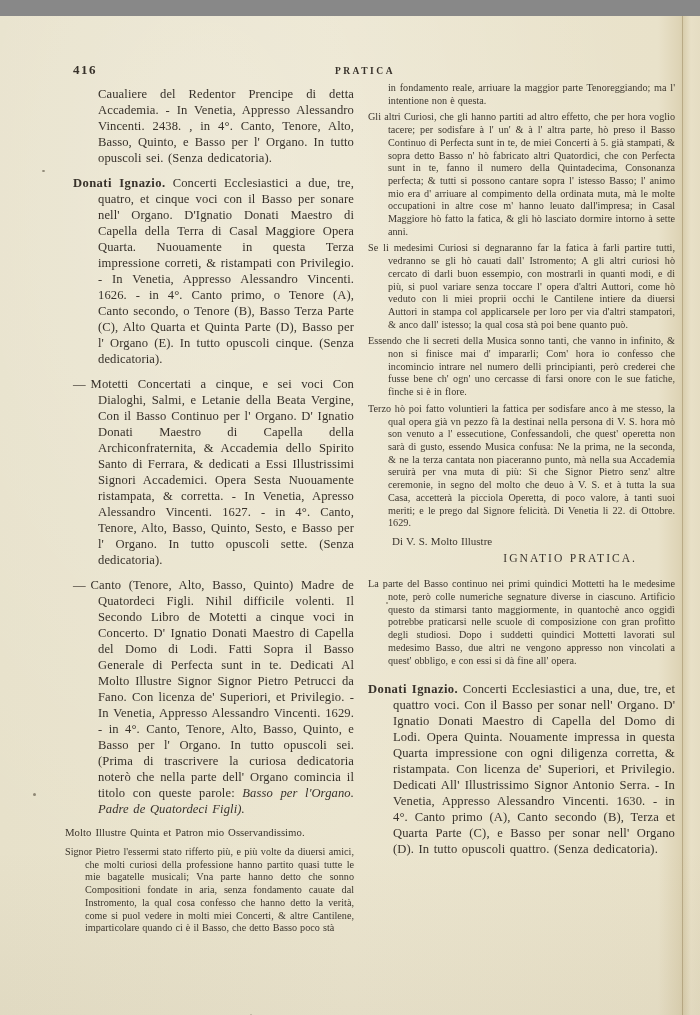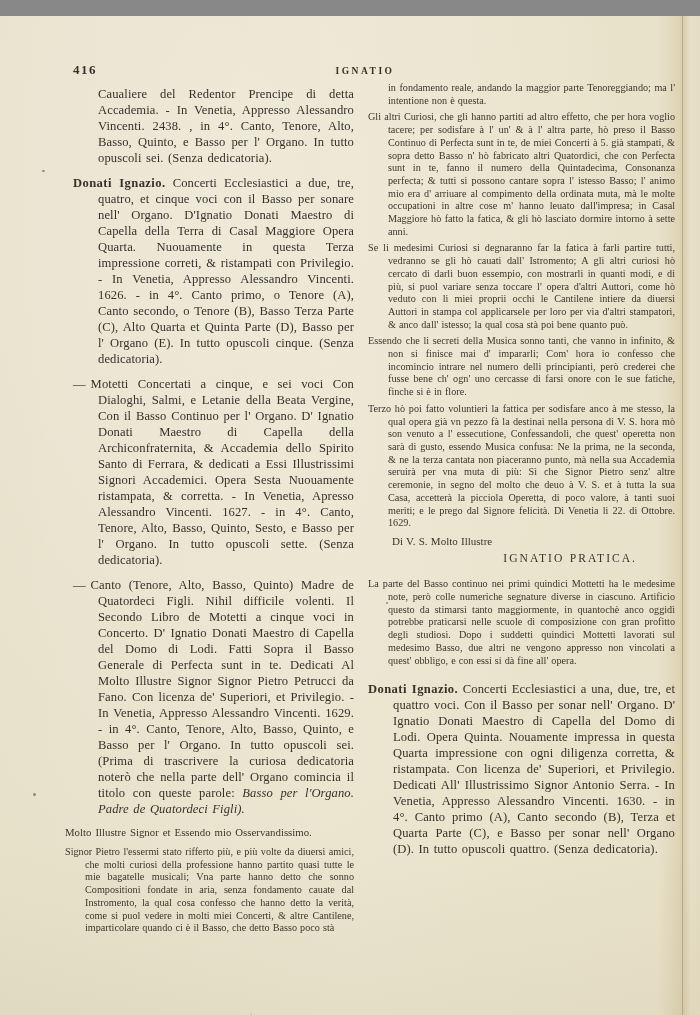--- a/index.html
+++ b/index.html
@@ -62,40 +62,40 @@
 
   .speck { position:absolute; background:rgba(70,60,45,0.55); border-radius:50%; }
 </style>
 </head>
 <body>
 
 <div class="page">
   <div class="edge-line"></div>
 
   <span class="page-number">416</span>
-  <div class="running-head">IGNATIO</div>
+  <div class="running-head">PRATICA</div>
 
   <div class="col col-left">
 
     <p class="entry cont"><span>Caualiere del Redentor Prencipe di detta Accademia. - In Venetia, Appresso Alessandro Vincenti. 2438. , in 4°. Canto, Tenore, Alto, Basso, Quinto, e Basso per l' Organo. In tutto opuscoli sei. (Senza dedicatoria).</span></p>
 
     <p class="entry"><b class="lead">Donati Ignazio.</b> <span>Concerti Ecclesiastici a due, tre, quatro, et cinque voci con il Basso per sonare nell' Organo. D'Ignatio Donati Maestro di Capella della Terra di Casal Maggiore Opera Quarta. Nuouamente in questa Terza impressione correti, &amp; ristampati con Privilegio. - In Venetia, Appresso Alessandro Vincenti. 1626. - in 4°. Canto primo, o Tenore (A), Canto secondo, o Tenore (B), Basso Terza Parte (C), Alto Quarta et Quinta Parte (D), Basso per l' Organo (E). In tutto opuscoli cinque. (Senza dedicatoria).</span></p>
 
     <p class="entry"><span class="dash">—</span><span>Motetti Concertati a cinque, e sei voci Con Dialoghi, Salmi, e Letanie della Beata Vergine, Con il Basso Continuo per l' Organo. D' Ignatio Donati Maestro di Capella della Archiconfraternita, &amp; Accademia dello Spirito Santo di Ferrara, &amp; dedicati a Essi Illustrissimi Signori Accademici. Opera Sesta Nuouamente ristampata, &amp; corretta. - In Venetia, Apresso Alessandro Vincenti. 1627. - in 4°. Canto, Tenore, Alto, Basso, Quinto, Sesto, e Basso per l' Organo. In tutto opuscoli sette. (Senza dedicatoria).</span></p>
 
     <p class="entry"><span class="dash">—</span><span>Canto (Tenore, Alto, Basso, Quinto) Madre de Quatordeci Figli. Nihil difficile volenti. Il Secondo Libro de Motetti a cinque voci in Concerto. D' Ignatio Donati Maestro di Capella del Domo di Lodi. Fatti Sopra il Basso Generale di Perfecta sunt in te. Dedicati Al Molto Illustre Signor Signor Pietro Petrucci da Fano. Con licenza de' Superiori, et Privilegio. - In Venetia, Appresso Alessandro Vincenti. 1629. - in 4°. Canto, Tenore, Alto, Basso, Quinto, e Basso per l' Organo. In tutto opuscoli sei. (Prima di trascrivere la curiosa dedicatoria noterò che nella parte dell' Organo comincia il titolo con queste parole: </span><i class="ital">Basso per l'Organo. Padre de Quatordeci Figli).</i></p>
 
-    <p class="small letter-heading">Molto Illustre Signor et Essendo mio Osservandissimo.</p>
+    <p class="small letter-heading">Molto Illustre Quinta et Patron mio Osservandissimo.</p>
 
     <p class="small lc-small">Signor Pietro l'essermi stato rifferto più, e più volte da diuersi amici, che molti curiosi della professione hanno partito quasi tutte le mie bagatelle musicali; Vna parte hanno detto che sonno Compositioni fondate in aria, senza fondamento cauate dal Instromento, la qual cosa confesso che hanno detto la verità, come si puol vedere in molti miei Concerti, &amp; altre Cantilene, imparticolare quando ci è il Basso, che detto Basso poco stà</p>
   </div>
 
   <div class="col col-right">
 
-    <p class="small cont">in fondamento reale, andando la maggior parte Tenoreggiando; ma l' intentione non è questa.</p>
+    <p class="small cont">in fondamento reale, arriuare la maggior parte Tenoreggiando; ma l' intentione non è questa.</p>
     <p class="small">Gli altri Curiosi, che gli hanno partiti ad altro effetto, che per hora voglio tacere; per sodisfare à l' un' &amp; à l' altra parte, hò preso il Basso Continuo di Perfecta sunt in te, de miei Concerti à 5. già stampati, &amp; sopra detto Basso n' hò fabricato altri Quatordici, che con Perfecta sunt in te, fanno il numero della Quintadecima, Consonanza perfecta; &amp; tutti si possono cantare sopra l' istesso Basso; l' animo mio era d' arriuare al compimento della ordinata muta, mà le molte occupationi in altre cose m' hanno leuato dall'impresa; in Casal Maggiore hò fatto la fatica, &amp; gli hò lasciato dormire intorno à sette anni.</p>
     <p class="small">Se li medesimi Curiosi si degnaranno far la fatica à farli partire tutti, vedranno se gli hò cauati dall' Istromento; A gli altri curiosi hò cercato di darli buon essempio, con mostrarli in quanti modi, e di più, si puol variare senza toccare l' opera d'altri Auttori, come hò veduto con li miei proprii occhi le Cantilene intiere da diuersi Auttori in stampa col applicarsele per loro per via d'altri stampatori, &amp; anco dall' istesso; la qual cosa stà poi bene quanto può.</p>
     <p class="small">Essendo che li secreti della Musica sonno tanti, che vanno in infinito, &amp; non si finisce mai d' impararli; Com' hora io confesso che incomincio intrare nel numero delli principianti, però crederei che fusse bene ch' ogn' uno cercasse di farsi onore con le sue fatiche, finche si è in flore.</p>
     <p class="small">Terzo hò poi fatto voluntieri la fattica per sodisfare anco à me stesso, la qual opera già vn pezzo fà la destinai nella persona di V. S. hora mò son venuto a l' essecutione, Confessandoli, che quest' operetta non sarà di gusto, essendo Musica confusa: Ne la prima, ne la seconda, &amp; ne la terza cantata non piaceranno punto, mà nella sua Accademia seruirà per vna muta di più: Sì che Signor Pietro senz' altre ceremonie, in segno del molto che deuo à V. S. et à tutta la sua Casa, accetterà la picciola Operetta, di poco valore, à tanti suoi meriti; e le prego dal Signore felicità. Di Venetia li 22. di Ottobre. 1629.</p>
 
     <p class="small valediction">Di V. S. Molto Illustre</p>
     <p class="small signature">IGNATIO PRATICA.</p>
 
     <p class="small commentary">La parte del Basso continuo nei primi quindici Mottetti ha le medesime note, però colle numeriche segnature diverse in ciascuno. Artificio questo da stimarsi tanto maggiormente, in quantochè anco oggidì potrebbe praticarsi nelle scuole di composizione con gran profitto degli studiosi. Dopo i suddetti quindici Mottetti lavorati sul medesimo Basso, due altri ne vengono appresso non vincolati a quest' obbligo, e con essi si dà fine all' opera.</p>
 

